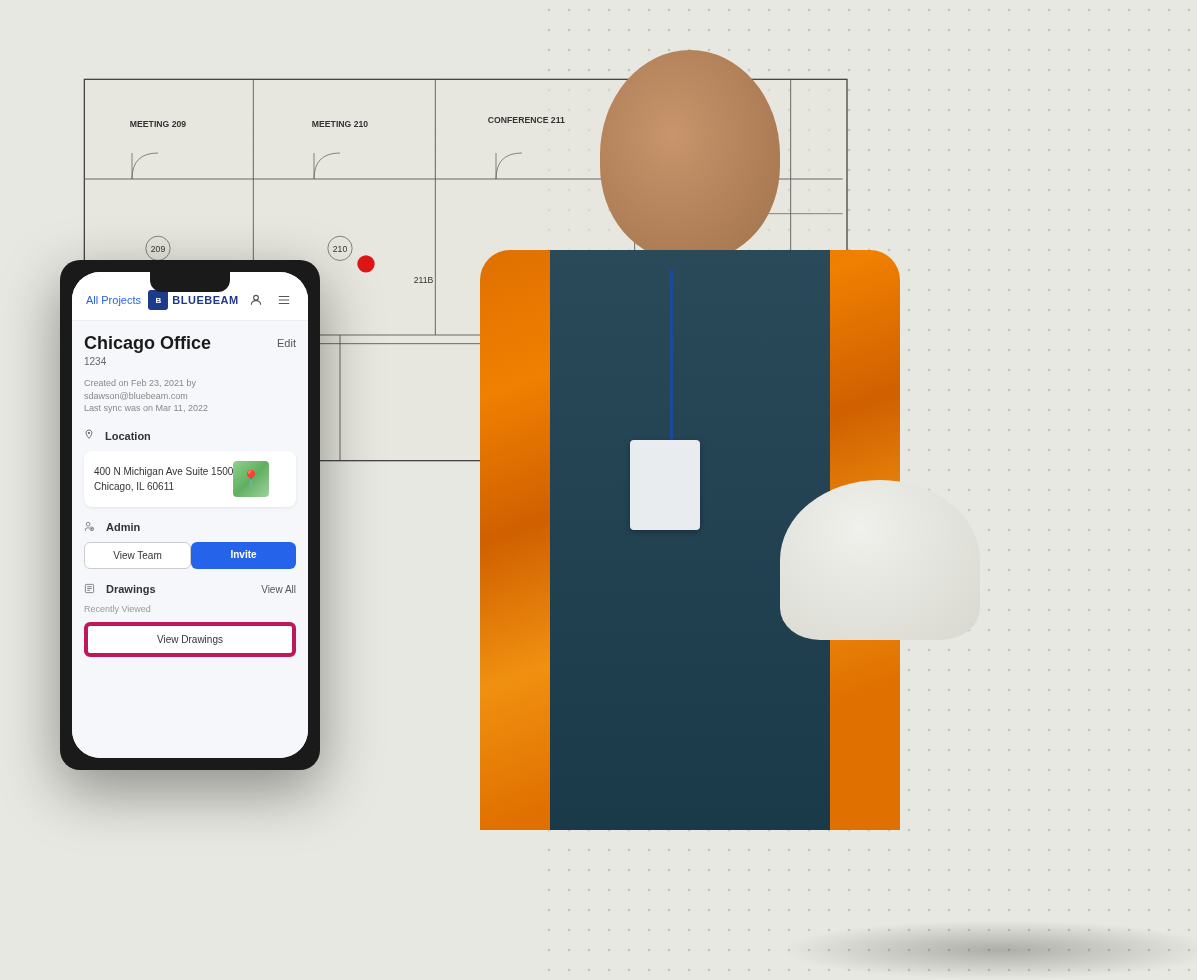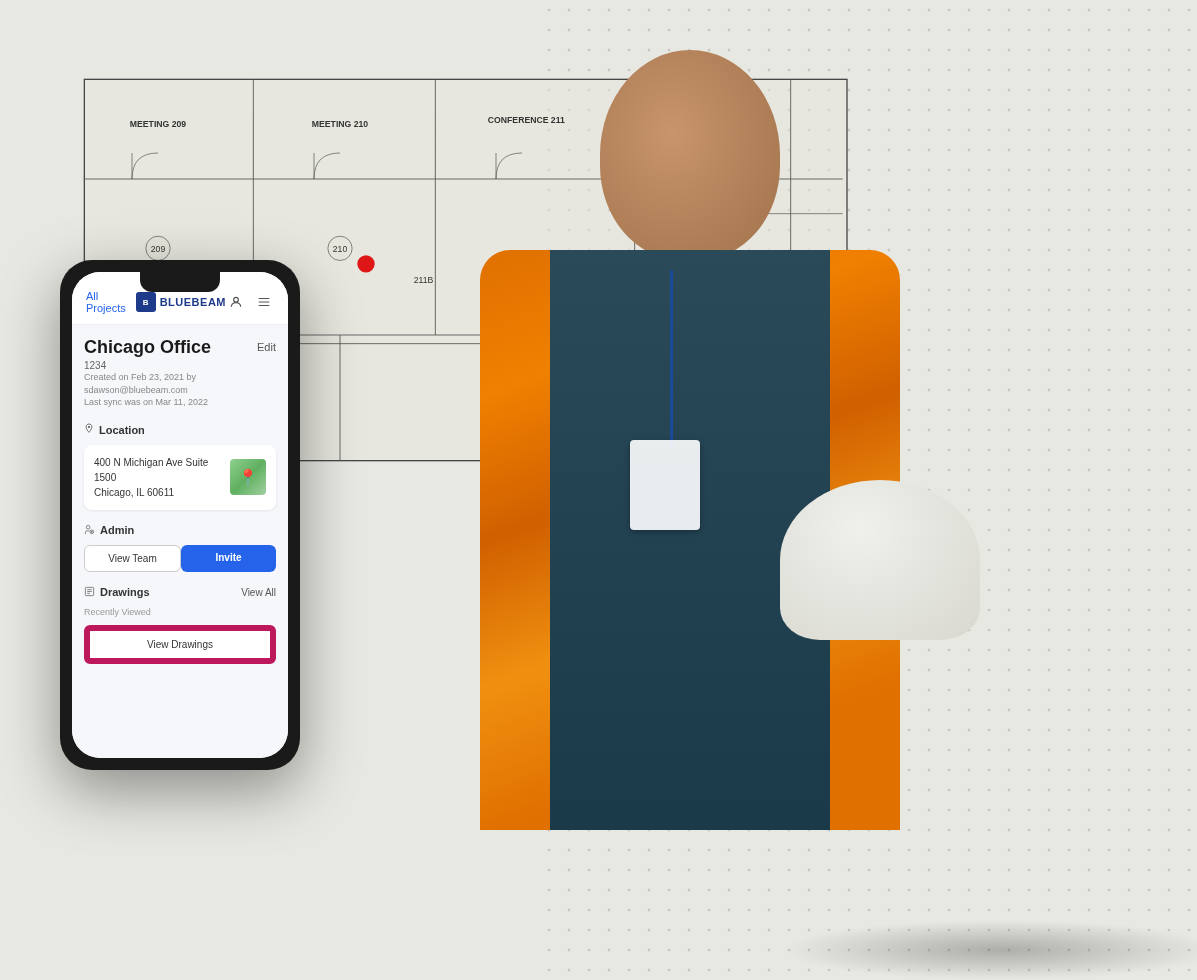--- a/index.html
+++ b/index.html
@@ -38,24 +38,24 @@
     .blueprint-drawing svg {
       width: 100%;
       height: 100%;
     }
 
     
     .phone-mockup {
       position: absolute;
       top: 260px;
       left: 60px;
-      width: 240px;
+      width: 260px;
       height: 510px;
       background: #1a1a1a;
-      border-radius: 32px;
+      border-radius: 20px;
       z-index: 10;
       box-shadow: 0 20px 60px rgba(0,0,0,0.4);
       padding: 12px;
     }
 
     .phone-screen {
       width: 100%;
       height: 100%;
       background: #f5f7fa;
       border-radius: 28px;
@@ -159,34 +159,34 @@
 
     .edit-link {
       color: #555;
       font-size: 11px;
       margin-top: 4px;
     }
 
     .project-id {
       font-size: 10px;
       color: #666;
-      margin-bottom: 0;
+      margin-bottom: 10px;
     }
 
     .project-meta {
       font-size: 9px;
       color: #888;
       margin-bottom: 14px;
       line-height: 1.4;
     }
 
     .section-label {
       display: flex;
       align-items: center;
-      gap: 5px;
+      gap: 11px;
       font-size: 11px;
       font-weight: 600;
       color: #333;
       margin-bottom: 8px;
     }
 
     .section-icon {
       font-size: 11px;
       color: #555;
     }
@@ -271,21 +271,21 @@
 
     .recently-viewed {
       font-size: 9px;
       color: #999;
       margin-bottom: 8px;
     }
 
     .btn-view-drawings {
       width: 100%;
       padding: 8px;
-      border: 6px solid #be185d;
+      border: 4px solid #be185d;
       background: white;
       border-radius: 6px;
       font-size: 10px;
       color: #333;
       text-align: center;
       font-weight: 500;
     }
     .bp-text { font-family: Arial, sans-serif; font-size: 10px; fill: #333; }
 
     

